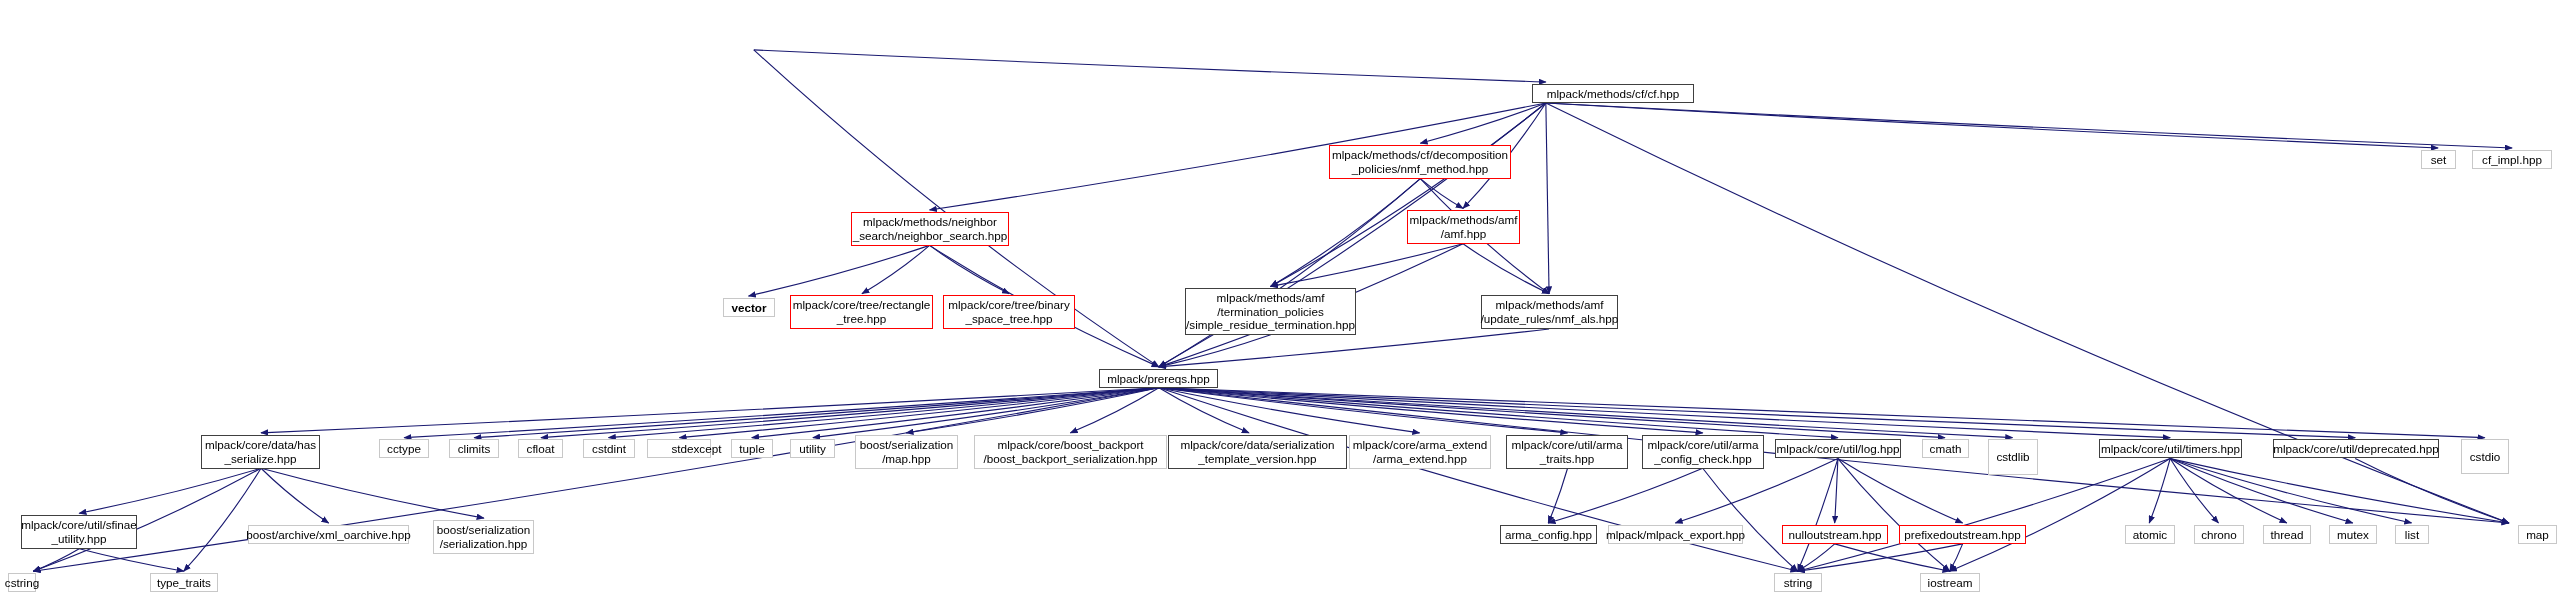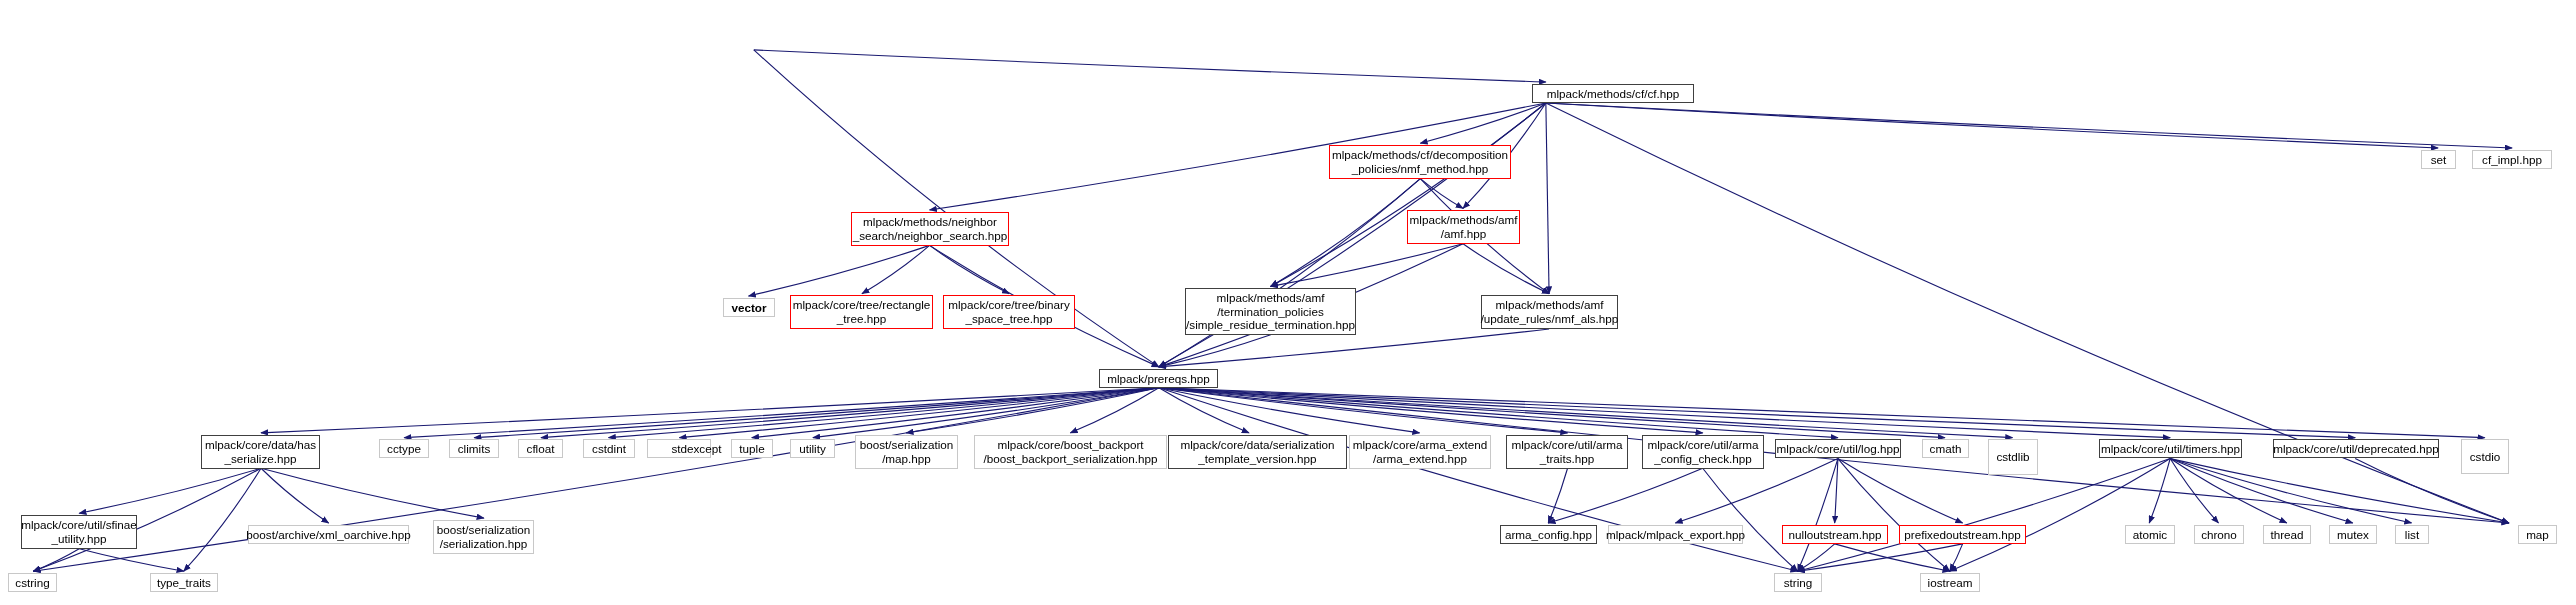--- a/index.html
+++ b/index.html
@@ -191,18 +191,18 @@
     <div class="node b-dark" style="left: 1500px; top: 525px; width: 97px; height: 19.3px;">arma_config.hpp</div>
     <div class="node " style="left: 1608px; top: 525px; width: 135px; height: 19.3px;">mlpack/mlpack_export.hpp</div>
     <div class="node b-red" style="left: 1782px; top: 525px; width: 106px; height: 19.3px;">nulloutstream.hpp</div>
     <div class="node b-red" style="left: 1899px; top: 525px; width: 127px; height: 19.3px;">prefixedoutstream.hpp</div>
     <div class="node " style="left: 2125px; top: 525px; width: 50px; height: 19.3px;">atomic</div>
     <div class="node " style="left: 2194px; top: 525px; width: 50px; height: 19.3px;">chrono</div>
     <div class="node " style="left: 2263px; top: 525px; width: 48px; height: 19.3px;">thread</div>
     <div class="node " style="left: 2329px; top: 525px; width: 48px; height: 19.3px;">mutex</div>
     <div class="node " style="left: 2395px; top: 525px; width: 34px; height: 19.3px;">list</div>
     <div class="node " style="left: 2490px; top: 525px; width: 39px; height: 19.3px; margin-left: 28px;">map</div>
-    <div class="node " style="left: 8px; top: 573px; width: 49px; height: 19.3px; text-align: center;">cstring</div>
+    <div class="node " style="left: 8px; top: 573px; width: 28px; height: 19.3px; text-align: center;">cstring</div>
     <div class="node " style="left: 150px; top: 573px; width: 68px; height: 19.3px;">type_traits</div>
     <div class="node " style="left: 1774px; top: 573px; width: 48px; height: 19.3px;">string</div>
     <div class="node " style="left: 1920px; top: 573px; width: 60px; height: 19.3px;">iostream</div>
   </div>
 
 
 </body></html>

